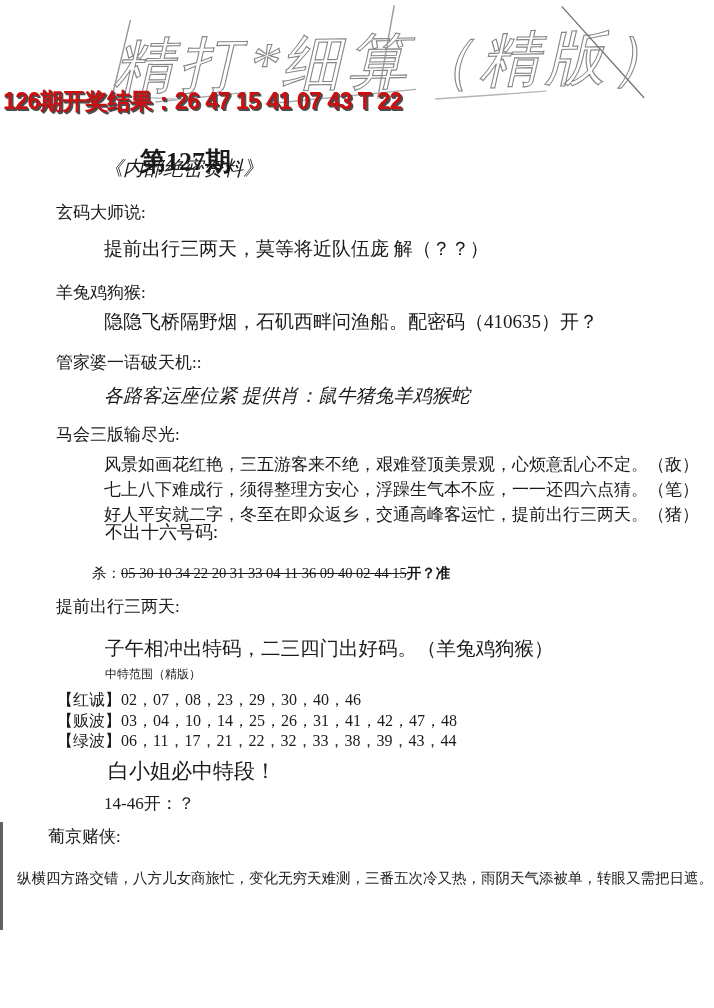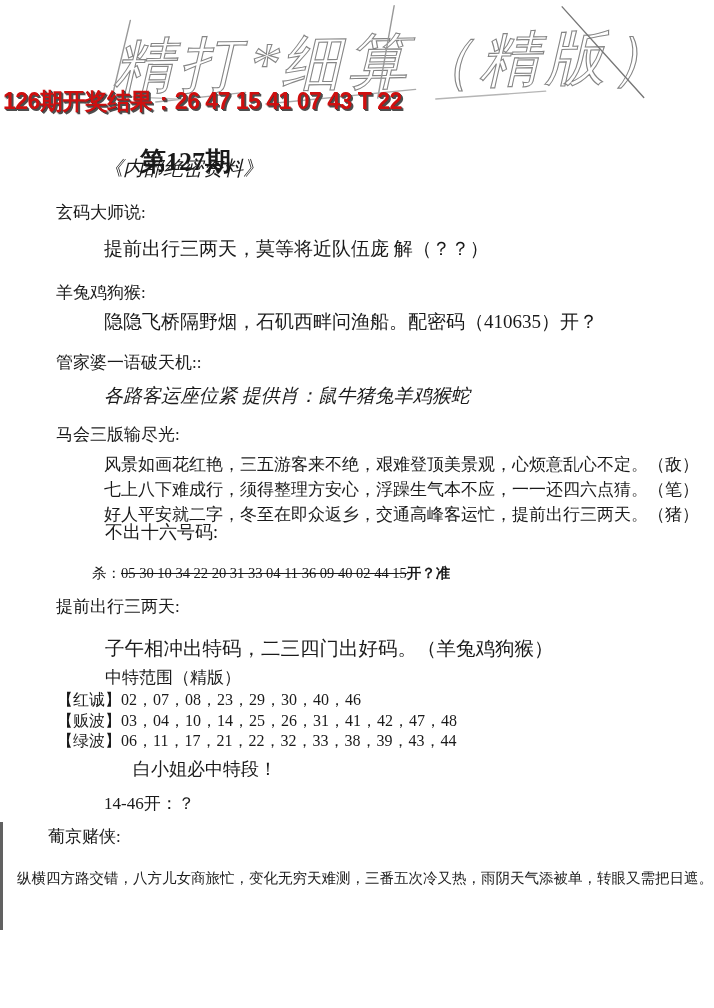--- a/index.html
+++ b/index.html
@@ -26,24 +26,24 @@
   #guan-label{left:56px;top:351px;}
   #guan-content{left:104px;top:383px;font-size:19px;font-style:italic;}
   #mahui-label{left:56px;top:423px;}
   #mahui-poem{left:104px;top:452px;font-size:17px;line-height:25px;}
   #bucu-label{left:105px;top:520px;font-size:18px;}
   #kill-line{left:92px;top:564px;font-size:14.5px;}
   #kill-line .struck{text-decoration:line-through;text-decoration-thickness:1px;}
   #kill-line .suffix{font-weight:bold;}
   #jiulong-label{left:56px;top:595px;}
   #jiulong-content{left:105px;top:635px;font-size:19.5px;}
-  #jiulong-sub{left:105px;top:666px;font-size:17px;}
+  #jiulong-sub{left:105px;top:666px;font-size:12px;}
   #waves{left:57px;top:690px;font-size:16px;line-height:20.5px;}
   .wave-row{white-space:nowrap;}
-  #baixj-content{left:133px;top:757px;font-size:18px;}
+  #baixj-content{left:108px;top:757px;font-size:21px;}
   #range-line{left:104px;top:792px;font-size:17px;}
   #pujing-label{left:48px;top:825px;}
   #pujing-lines{left:5px;top:869px;font-size:14.5px;line-height:19px;
     font-family:"Liberation Serif","DejaVu Serif",serif;margin-left:12px;}
   #left-scan-mark{left:0;top:822px;width:3px;height:108px;background:#3a3a3a;opacity:.8;}
 </style>
 </head>
 <body>
 
 <svg id="sketch-art" class="abs" viewBox="0 0 575 108" aria-hidden="true">

